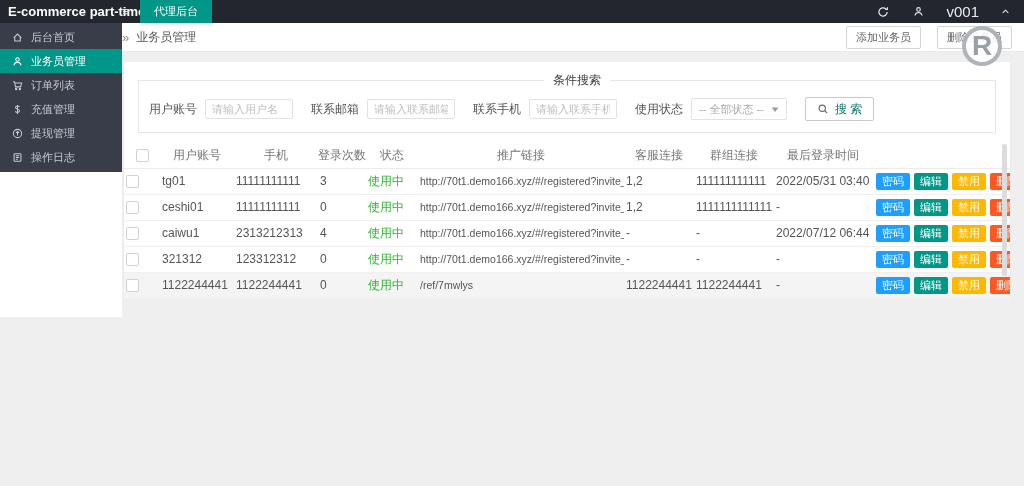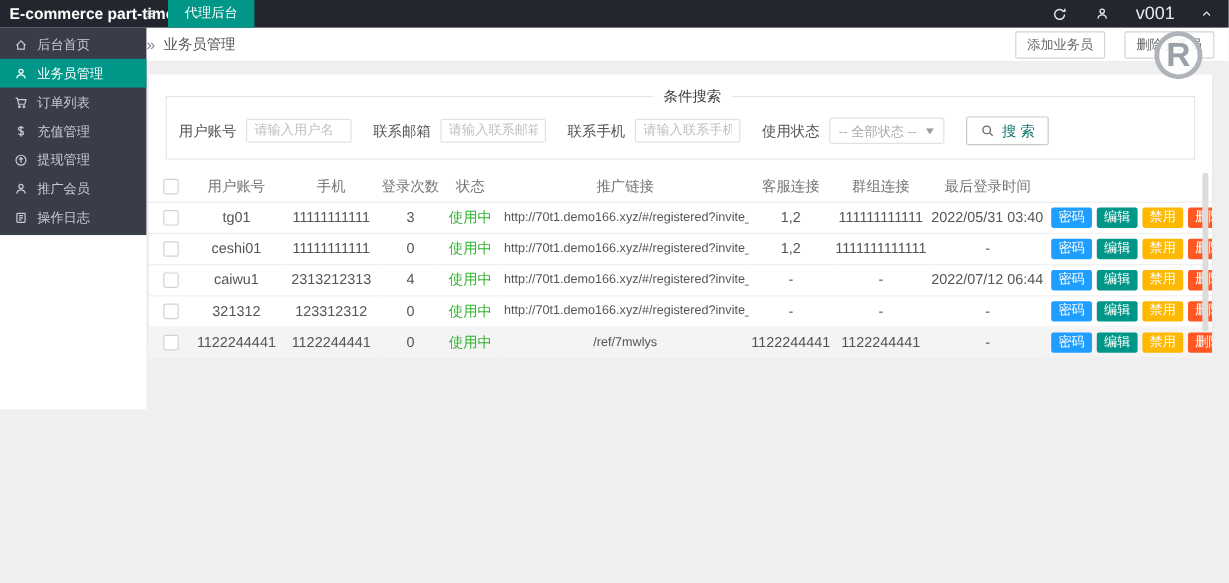--- a/index.html
+++ b/index.html
@@ -41,21 +41,21 @@
   .fgroup { display:flex; align-items:center; margin-right:18px; }
   .fgroup label { font-size:12px; color:#555; margin-right:8px; white-space:nowrap; }
   .fgroup input { width:88px; height:20px; border:1px solid #e2e2e2; border-radius:2px; padding:0 6px; font-size:11px; color:#333; outline:none; }
   .fgroup input::placeholder { color:#c0c0c0; }
   .select { width:96px; height:22px; border:1px solid #e2e2e2; border-radius:2px; display:flex; align-items:center; padding:0 7px; font-size:11px; color:#aaa; cursor:pointer; }
   .select .arrow { margin-left:auto; font-size:8px; color:#999; transform:scaleX(1.4); }
   .btn-search { display:flex; align-items:center; gap:6px; border:1px solid #c9c9c9; background:#fff; border-radius:2px; height:24px; padding:0 11px; font-size:12px; color:#0f766e; cursor:pointer; }
 
   table.grid { width:100%; border-collapse:collapse; table-layout:fixed; font-size:12px; color:#555; }
   table.grid th { height:25px; font-weight:normal; color:#767676; border-bottom:1px solid #ebebeb; text-align:center; overflow:hidden; white-space:nowrap; }
-  table.grid td { height:26px; border-bottom:1px solid #f0f0f0; text-align:center; overflow:hidden; white-space:nowrap; padding:0 2px; }
+  table.grid td { height:26px; border-bottom:1px solid #f0f0f0; overflow:hidden; white-space:nowrap; padding:0 2px; }
   tr.hl { background:#f4f4f4; }
   .cell-promo { font-size:10.5px; color:#555; }
   .status-ok { color:#32b432; }
   .cb { width:13px; height:13px; border:1px solid #d2d2d2; border-radius:2px; background:#fff; display:inline-block; vertical-align:middle; cursor:pointer; }
   .abtn { display:inline-block; padding:2px 6px; margin:0 2px; border-radius:2px; color:#fff; font-size:11px; line-height:13px; cursor:pointer; }
 
   .vscroll { position:absolute; right:3px; top:82px; width:5px; height:132px; background:#dcdcdc; border-radius:3px; cursor:pointer; }
 
   .watermark { position:absolute; left:962px; top:26px; width:40px; height:40px; border-radius:50%;
     border:4px solid rgba(148,155,163,.75); background:rgba(255,255,255,.88);
@@ -126,29 +126,20 @@
     <span class="lbl">充值管理</span>
   </div>
       <div class="menu-item">
     <span class="icon">
           <svg width="11" height="11" viewBox="0 0 16 16" fill="none" stroke="currentColor" stroke-width="1.5">
             <circle cx="8" cy="8" r="6"></circle>
             <path d="M8 11V5M5.8 7.2L8 5l2.2 2.2"></path>
           </svg>
         </span>
     <span class="lbl">提现管理</span>
-  </div>
-      <div class="menu-item">
-    <span class="icon">
-          <svg width="11" height="11" viewBox="0 0 16 16" fill="none" stroke="currentColor" stroke-width="1.5">
-            <circle cx="8" cy="5" r="2.5"></circle>
-            <path d="M2.8 13.5c.6-3 3-4.3 5.2-4.3s4.6 1.3 5.2 4.3"></path>
-          </svg>
-        </span>
-    <span class="lbl">推广会员</span>
   </div>
       <div class="menu-item">
     <span class="icon">
           <svg width="11" height="11" viewBox="0 0 16 16" fill="none" stroke="currentColor" stroke-width="1.5">
             <rect x="3" y="2.5" width="10" height="11" rx="1"></rect>
             <path d="M5.5 5.5h5M5.5 8h5M5.5 10.5h3"></path>
           </svg>
         </span>
     <span class="lbl">操作日志</span>
   </div>

